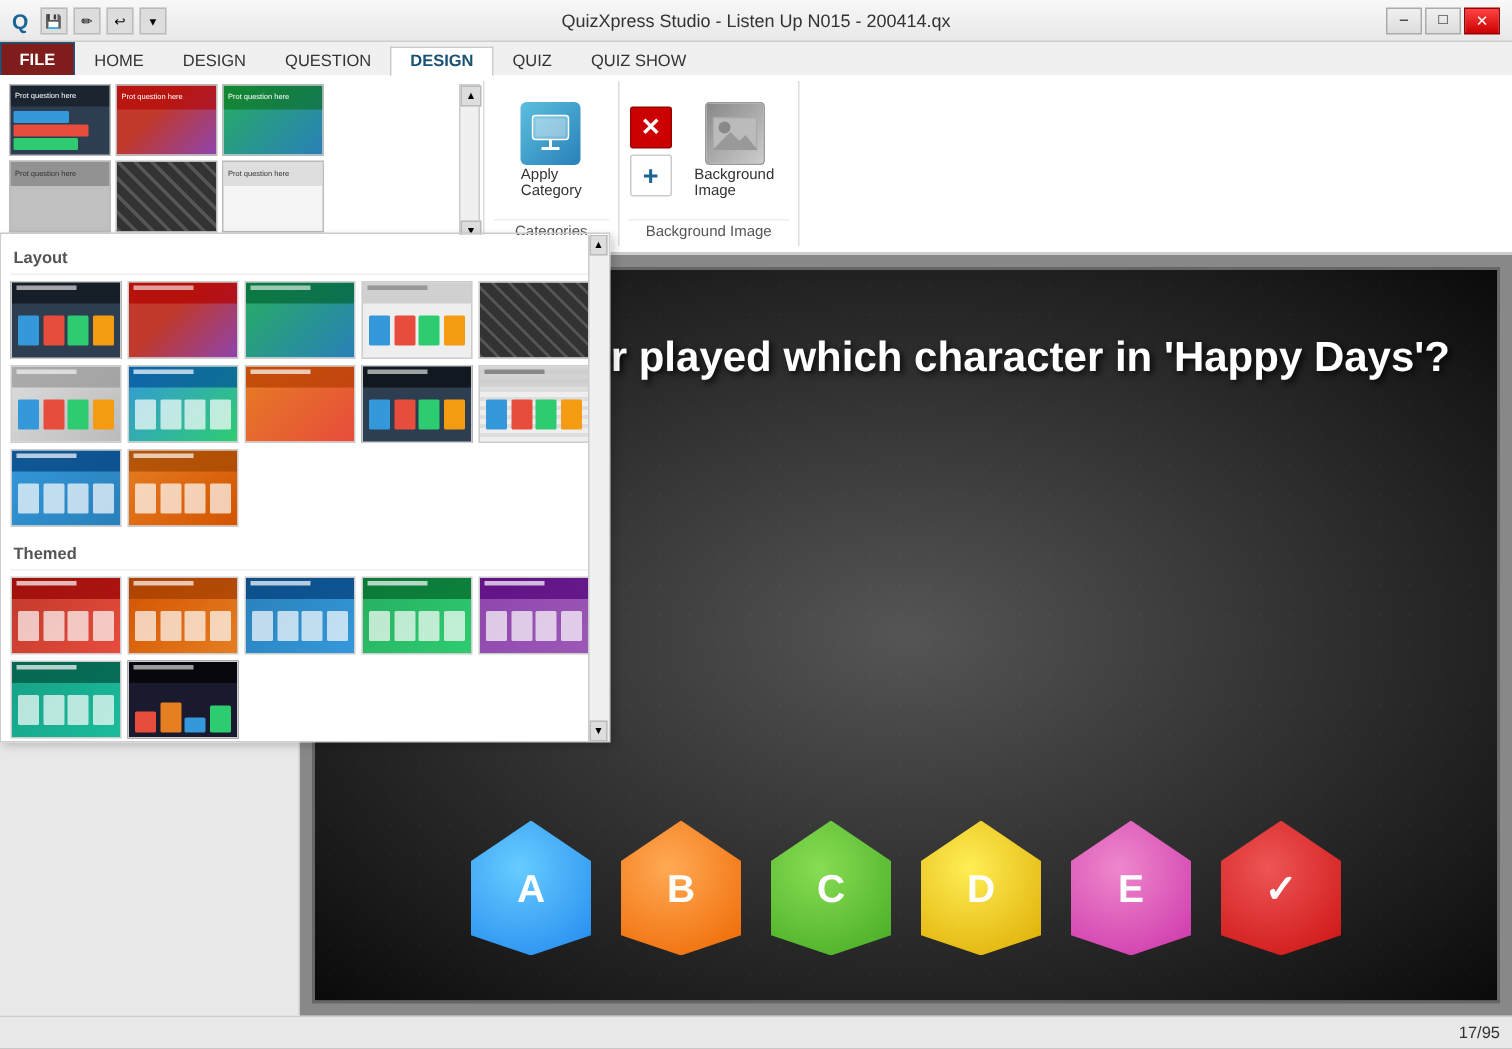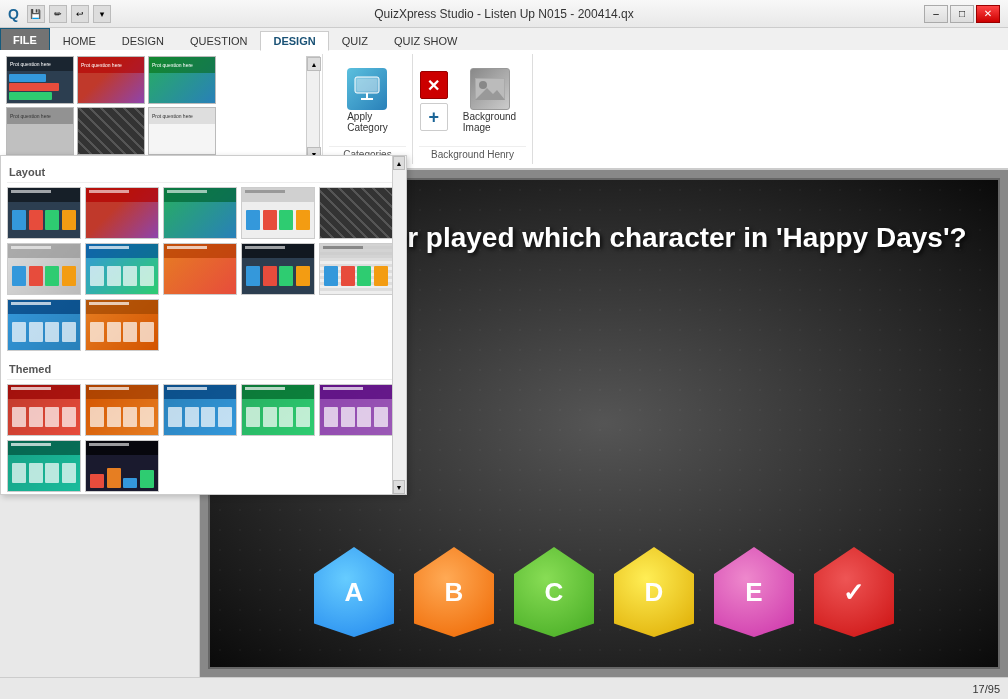--- a/index.html
+++ b/index.html
@@ -43,21 +43,21 @@
     .ribbon-tab.active {
       background: white;
       border-color: #ccc;
       border-bottom: 1px solid white;
       z-index: 1;
       font-weight: bold;
       color: #1a5276;
       margin-bottom: -1px;
     }
     .ribbon-tab.file {
-      background: #737373;
+      background: #7f1d1d;
       color: white;
       font-weight: bold;
       border-color: #145a7c;
       height: 22px;
     }
 
     
     .ribbon {
       height: 120px;
       background: white;
@@ -554,21 +554,21 @@
               <rect width="30" height="22" fill="#aaa"></rect>
               <rect x="1" y="1" width="28" height="20" fill="#bbb"></rect>
               <circle cx="8" cy="7" r="4" fill="#888"></circle>
               <polygon points="0,22 12,10 18,16 22,12 30,22" fill="#999"></polygon>
             </svg>
           </div>
         </div>
         <div class="ribbon-big-label">Background<br>Image</div>
       </div>
     </div>
-    <div class="ribbon-section-footer">Background Henry</div>
+    <div class="ribbon-section-footer">Background Image</div>
   </div>
 </div>
 
 <div class="main-area">
 
   <div class="slide-panel">
 
     <div class="slide-item active">
       <div class="slide-number">17</div>
       <div class="slide-thumbnail">

